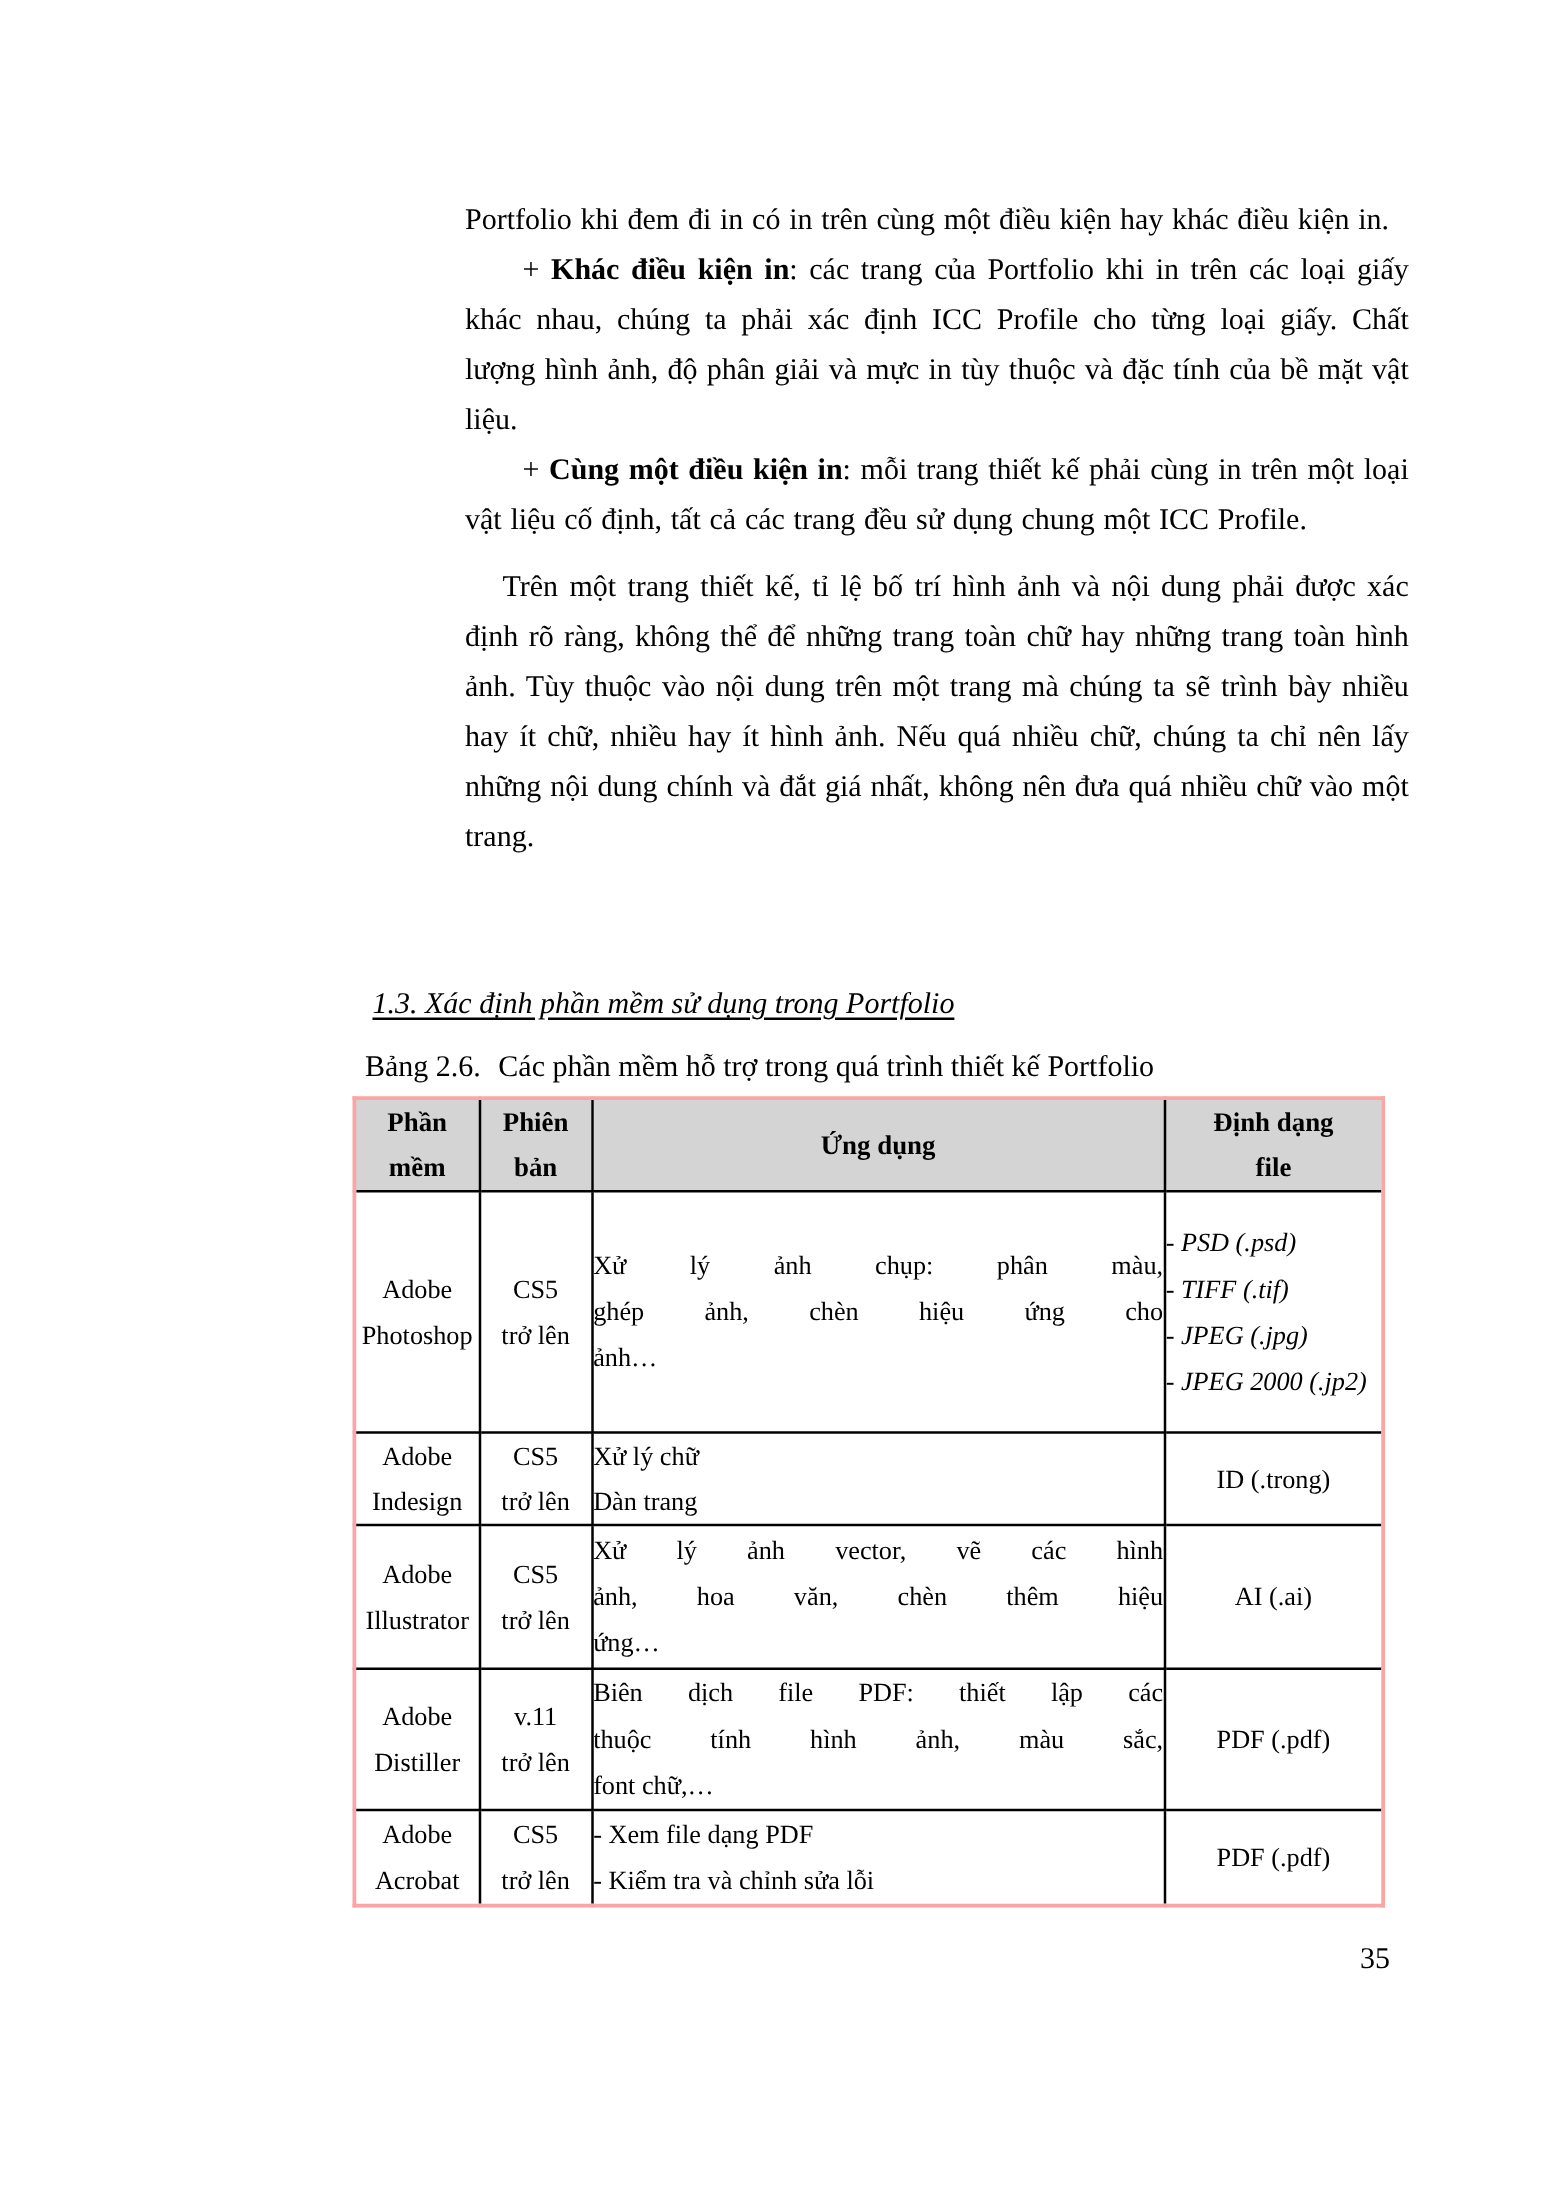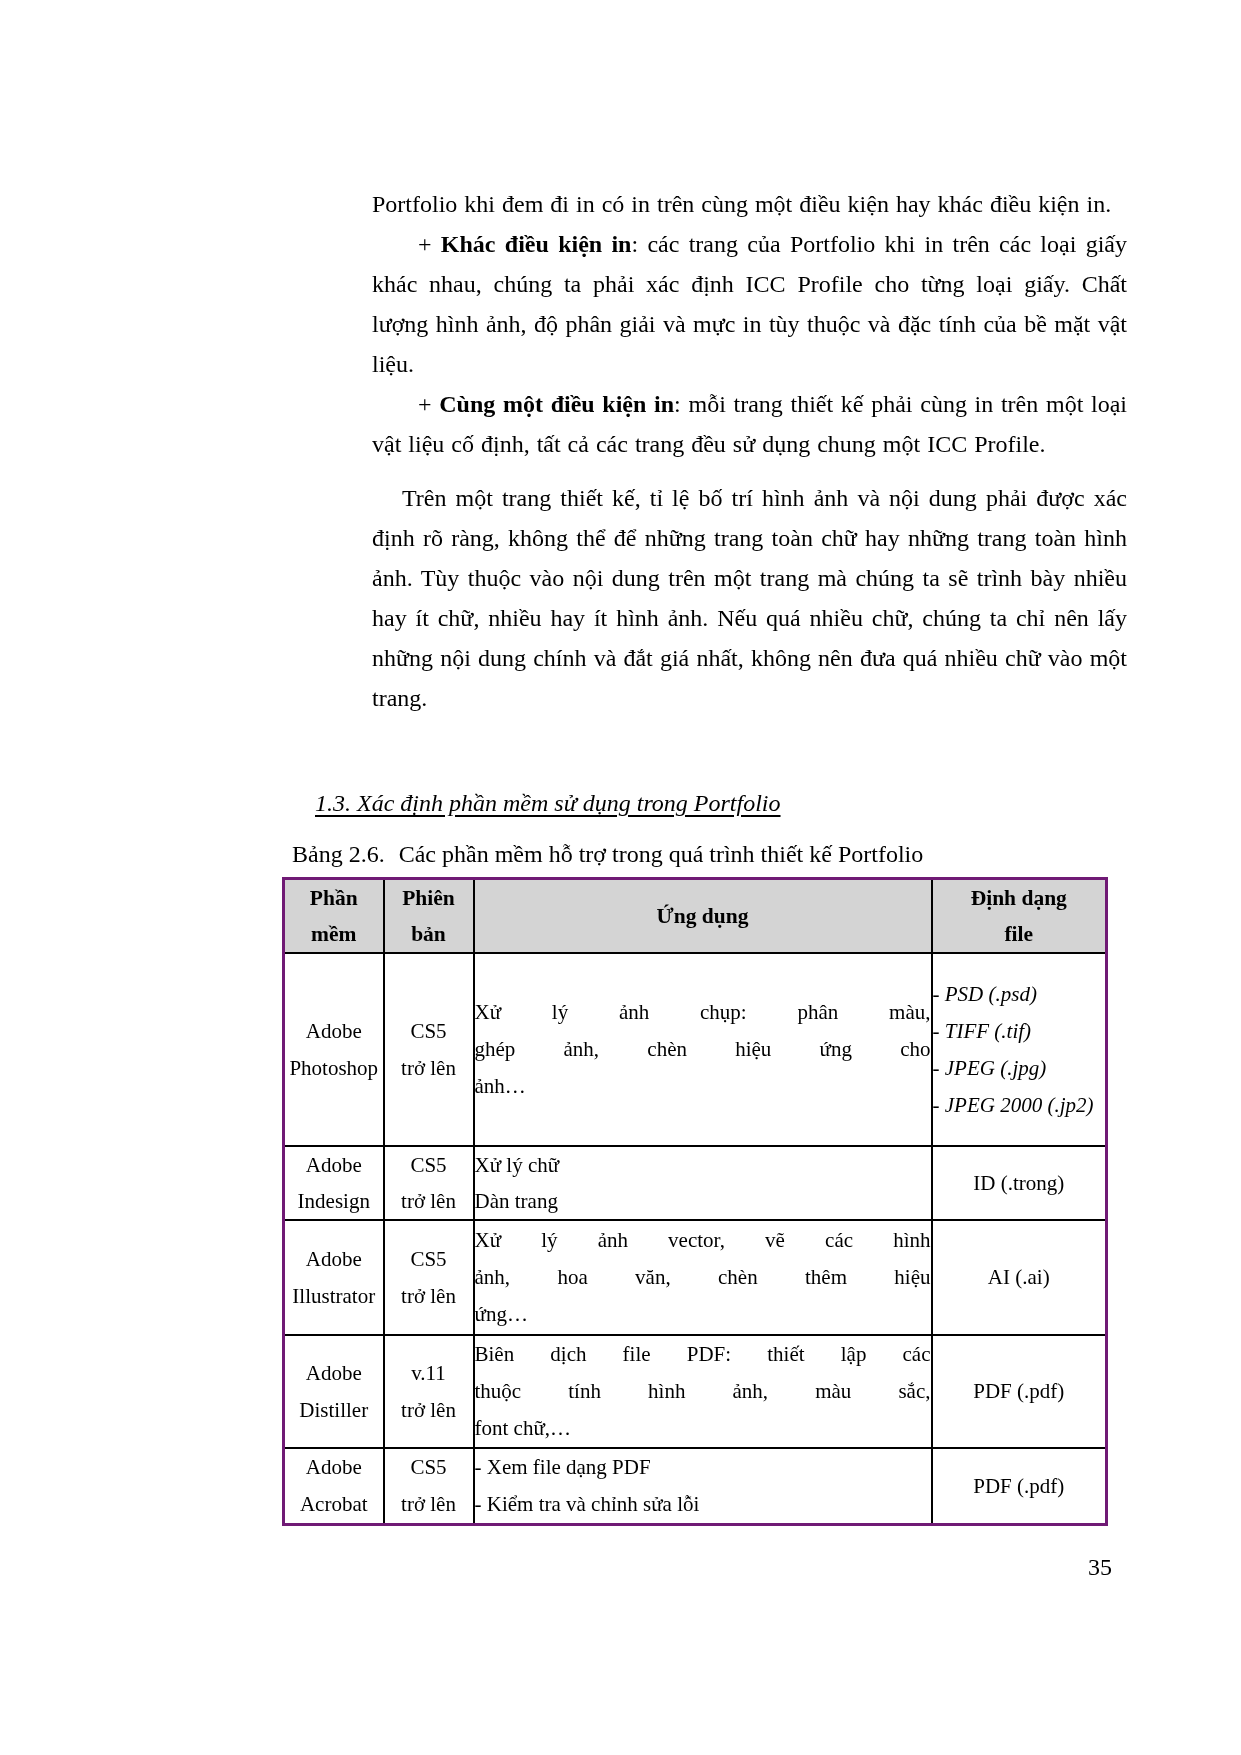--- a/index.html
+++ b/index.html
@@ -6,45 +6,45 @@
   body {
     width: 1241px; height: 1755px;
     position: relative;
     background: #ffffff;
     color: #000000;
     font-family: "Liberation Serif", serif;
     overflow: hidden;
   }
   .text-block {
     position: absolute;
-    left: 372px; top: 184px; width: 755px;
+    left: 372px; top: 156px; width: 755px;
     font-size: 24px; line-height: 40px;
     text-align: justify;
     word-spacing: 1px;
   }
   .text-block p { margin: 0; }
   .p-plus { text-indent: 46px; }
   .p-body { text-indent: 30px; margin-top: 14px !important; }
   .section-heading {
-    position: absolute; left: 315px; top: 790px;
+    position: absolute; left: 298px; top: 790px;
     font-size: 24px; font-style: italic;
     text-decoration: underline;
     text-underline-offset: 4px;
   }
   .table-caption {
     position: absolute; left: 292px; top: 841px;
     font-size: 24px;
   }
   .caption-text { margin-left: 14px; }
   table.sw {
     position: absolute; left: 282px; top: 877px;
     width: 823px;
     border-collapse: collapse; table-layout: fixed;
     font-size: 21px; line-height: 37px;
-    border: 3px solid #701a75;
+    border: 3px solid #fca5a5;
   }
   table.sw th, table.sw td {
     border: 2px solid #000;
     padding: 0;
     vertical-align: middle;
     overflow: hidden;
   }
   table.sw th {
     background: #d4d4d4;
     font-weight: bold;

